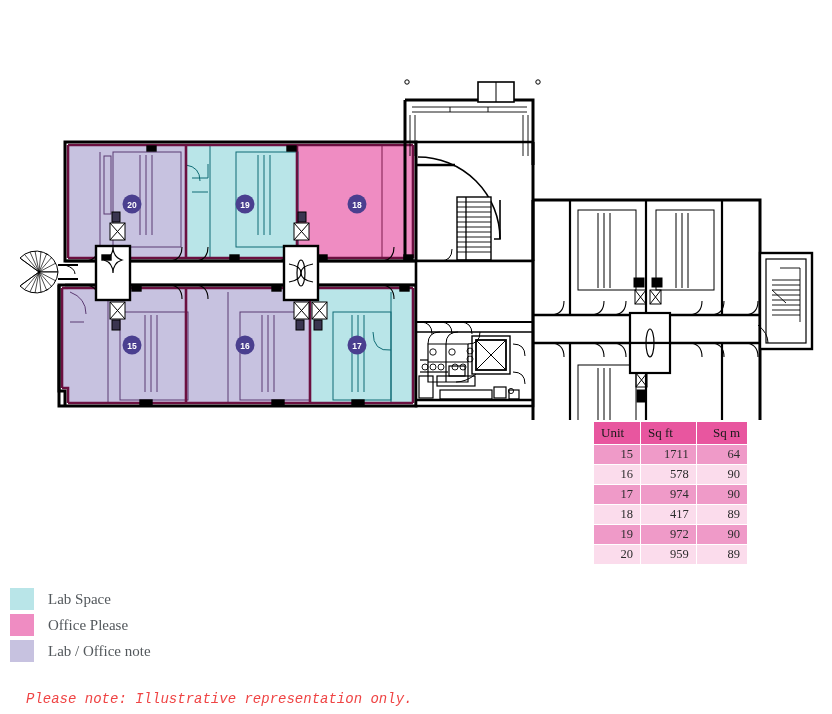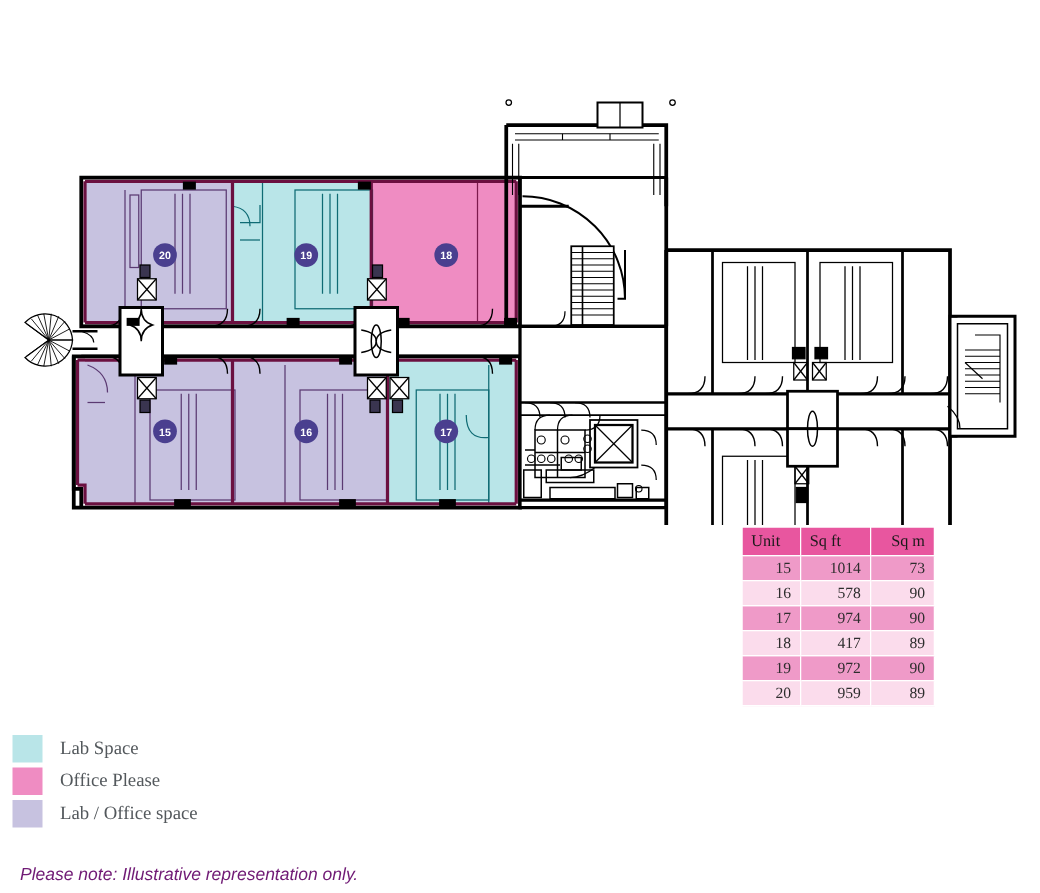--- a/index.html
+++ b/index.html
@@ -51,25 +51,25 @@
   .legend-swatch{width:24px;height:22px;margin-right:14px;flex:0 0 auto;}
   .legend-label{
     font-family:"Liberation Serif", serif;
     font-size:15px;
     color:#53585c;
     white-space:nowrap;
   }
 
   
   #note{
-    position:absolute;left:16px;top:691px;
-    font-family:Liberation Sans, sans-serif;
+    position:absolute;left:26px;top:691px;
+    font-family:Liberation Mono, monospace;
     font-style:italic;
     font-size:14px;
-    color:#701a75;
+    color:#ef4444;
     white-space:nowrap;
   }
 
   .unit-badge-text{
     font-family:"Liberation Sans", sans-serif;
     font-size:8.5px;
     font-weight:bold;
     fill:#ffffff;
   }
 </style>
@@ -494,22 +494,22 @@
     <thead>
       <tr>
         <th class="c0">Unit</th>
         <th class="c1">Sq ft</th>
         <th class="c2">Sq m</th>
       </tr>
     </thead>
     <tbody>
       <tr class="odd">
         <td class="c0">15</td>
-        <td class="c1">1014</td>
-        <td class="c2">73</td>
+        <td class="c1">1711</td>
+        <td class="c2">64</td>
       </tr>
       <tr class="even">
         <td class="c0">16</td>
         <td class="c1">578</td>
         <td class="c2">90</td>
       </tr>
       <tr class="odd">
         <td class="c0">17</td>
         <td class="c1">974</td>
         <td class="c2">90</td>
@@ -536,19 +536,19 @@
     <div class="legend-row">
       <span class="legend-swatch" style="background:#b9e5e8"></span>
       <span class="legend-label">Lab Space</span>
     </div>
     <div class="legend-row">
       <span class="legend-swatch" style="background:#ef8cc2"></span>
       <span class="legend-label">Office Please</span>
     </div>
     <div class="legend-row">
       <span class="legend-swatch" style="background:#c7c2e0"></span>
-      <span class="legend-label">Lab / Office space</span>
+      <span class="legend-label">Lab / Office note</span>
     </div>
   </div>
 
   <div id="note">Please note: Illustrative representation only.</div>
 
 </div>
 
 </body></html>

